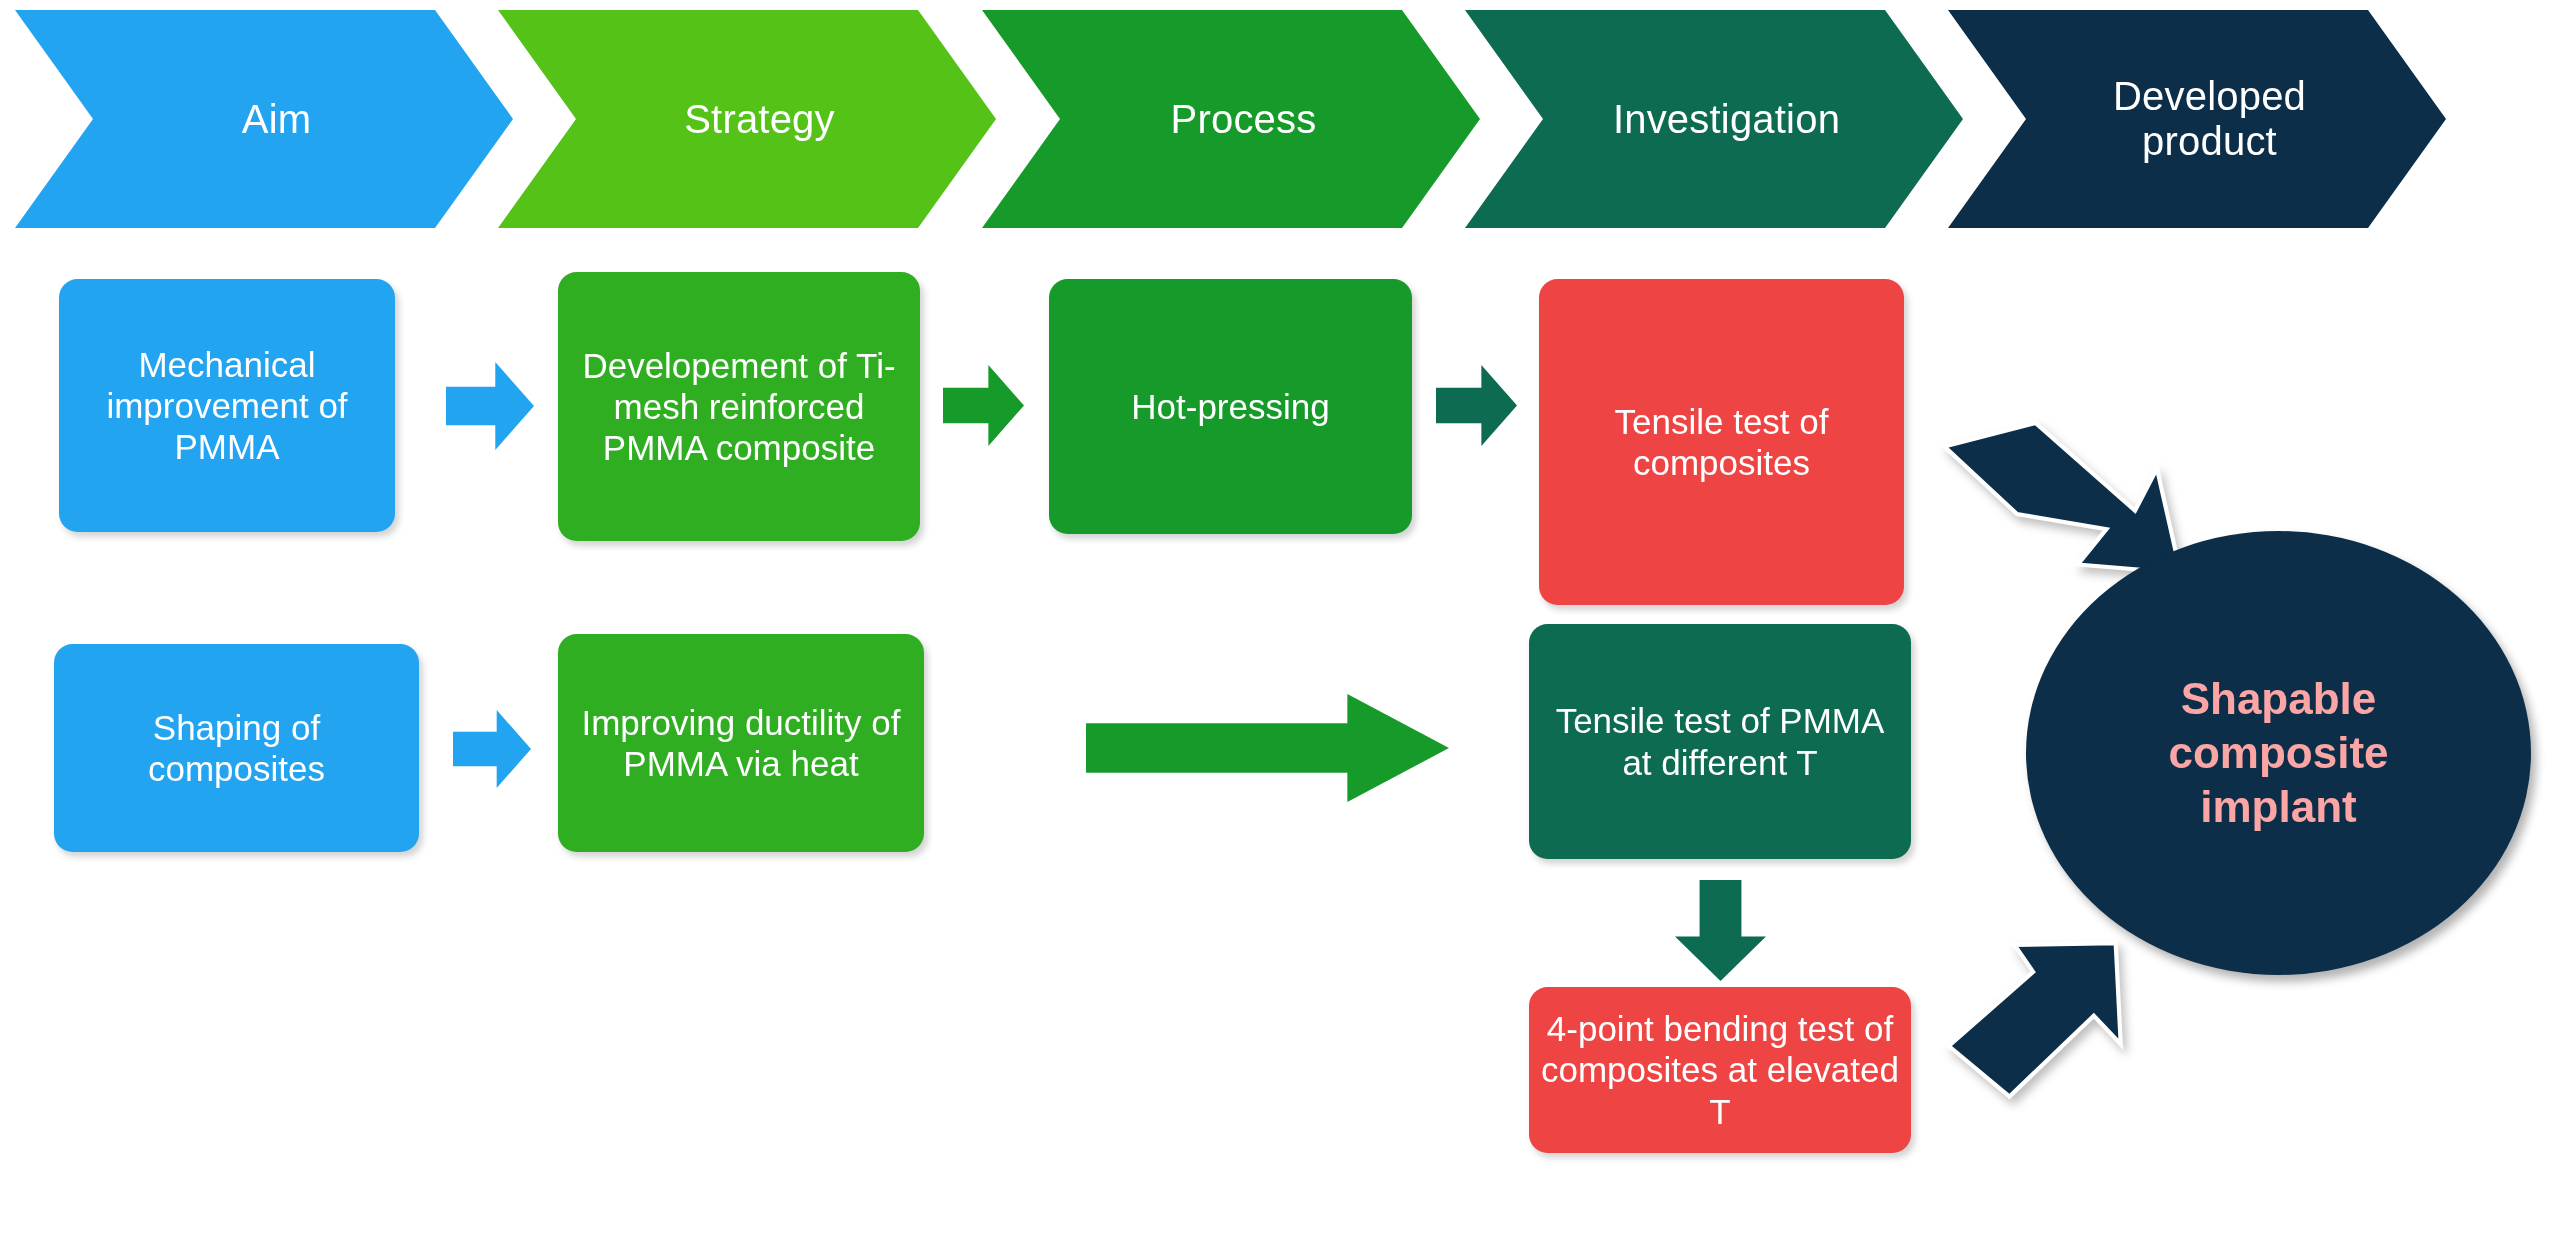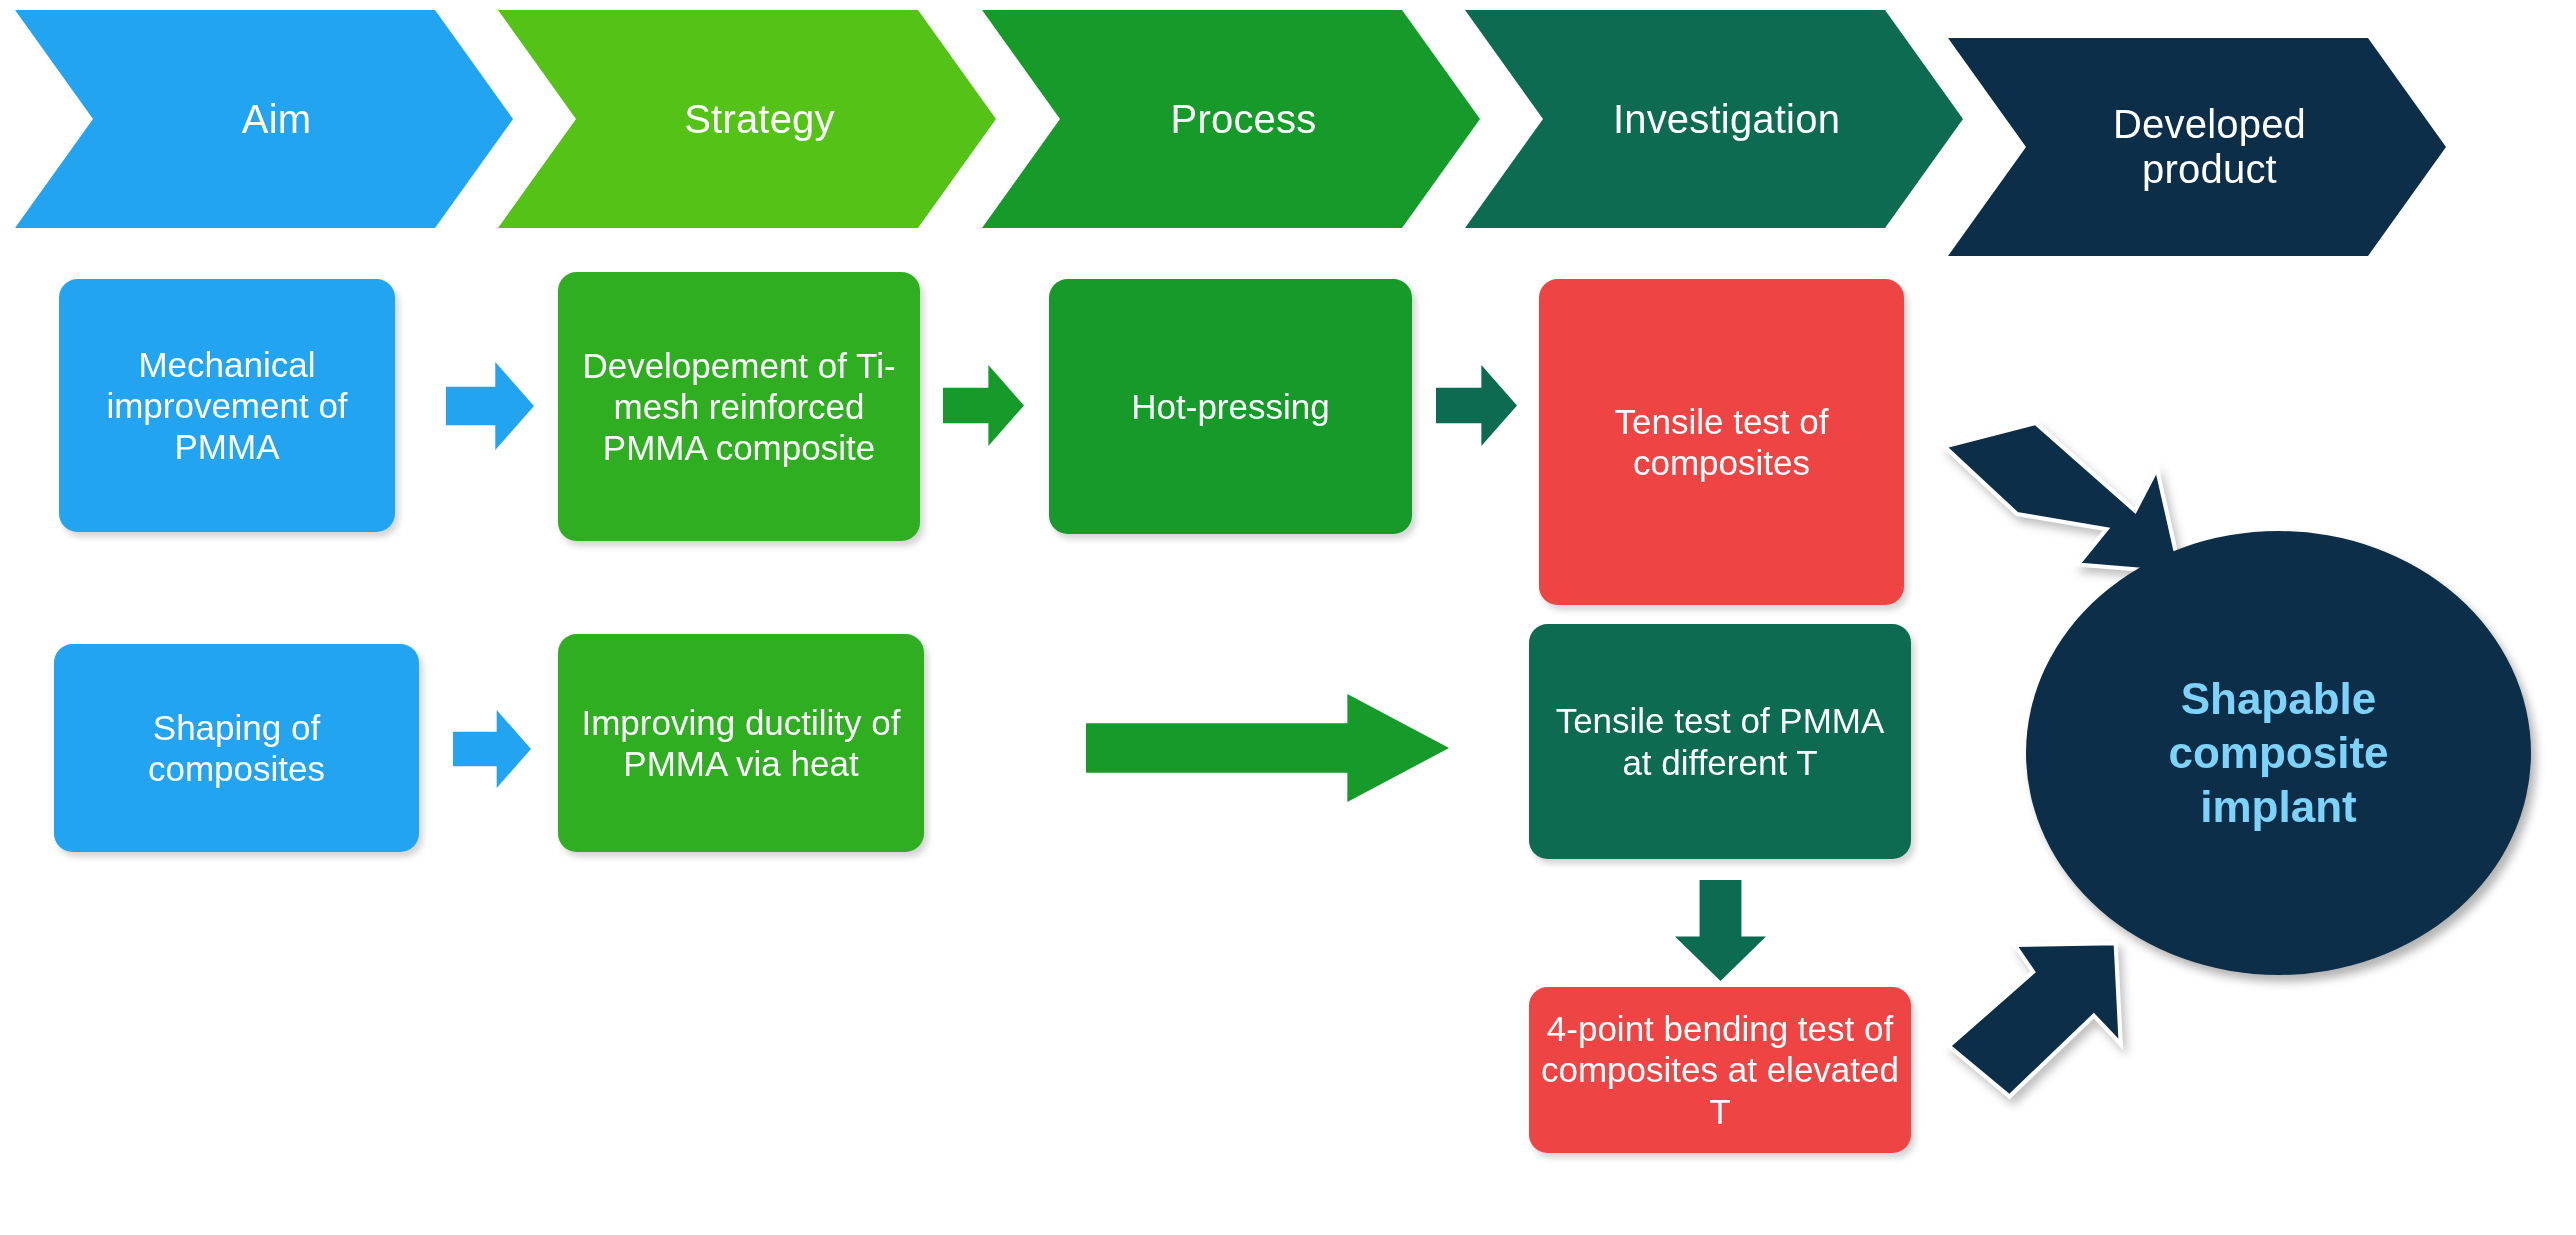--- a/index.html
+++ b/index.html
@@ -75,21 +75,21 @@
   }
 
   
   .ellipse{
     position:absolute;
     border-radius:50%;
     display:flex;
     align-items:center;
     justify-content:center;
     text-align:center;
-    color:#7dd3fc;
+    color:#fca5a5;
     font-weight:bold;
     font-size:44px;
     line-height:1.22;
     box-shadow:5px 6.8px 10px rgba(0,0,0,.30);
     box-sizing:border-box;
     padding:8.4px 25px;
   }
   .ellipse > span{display:block;}
 </style>
 </head>
@@ -108,21 +108,21 @@
     </div>
 
     <div class="chev" style="left:982px;width:498px;background:#169B2B;">
       <span>Process</span>
     </div>
 
     <div class="chev" style="left:1465px;width:498px;background:#0C6B51;">
       <span>Investigation</span>
     </div>
 
-    <div class="chev" style="left:1948px;width:498px;background:#0D2E49;margin-top:28px;">
+    <div class="chev" style="left:1948px;width:498px;background:#0D2E49;">
       <span>
         <span>Developed</span><br>
         <span>product</span>
       </span>
     </div>
 
   </div>
 
   <div>
 

